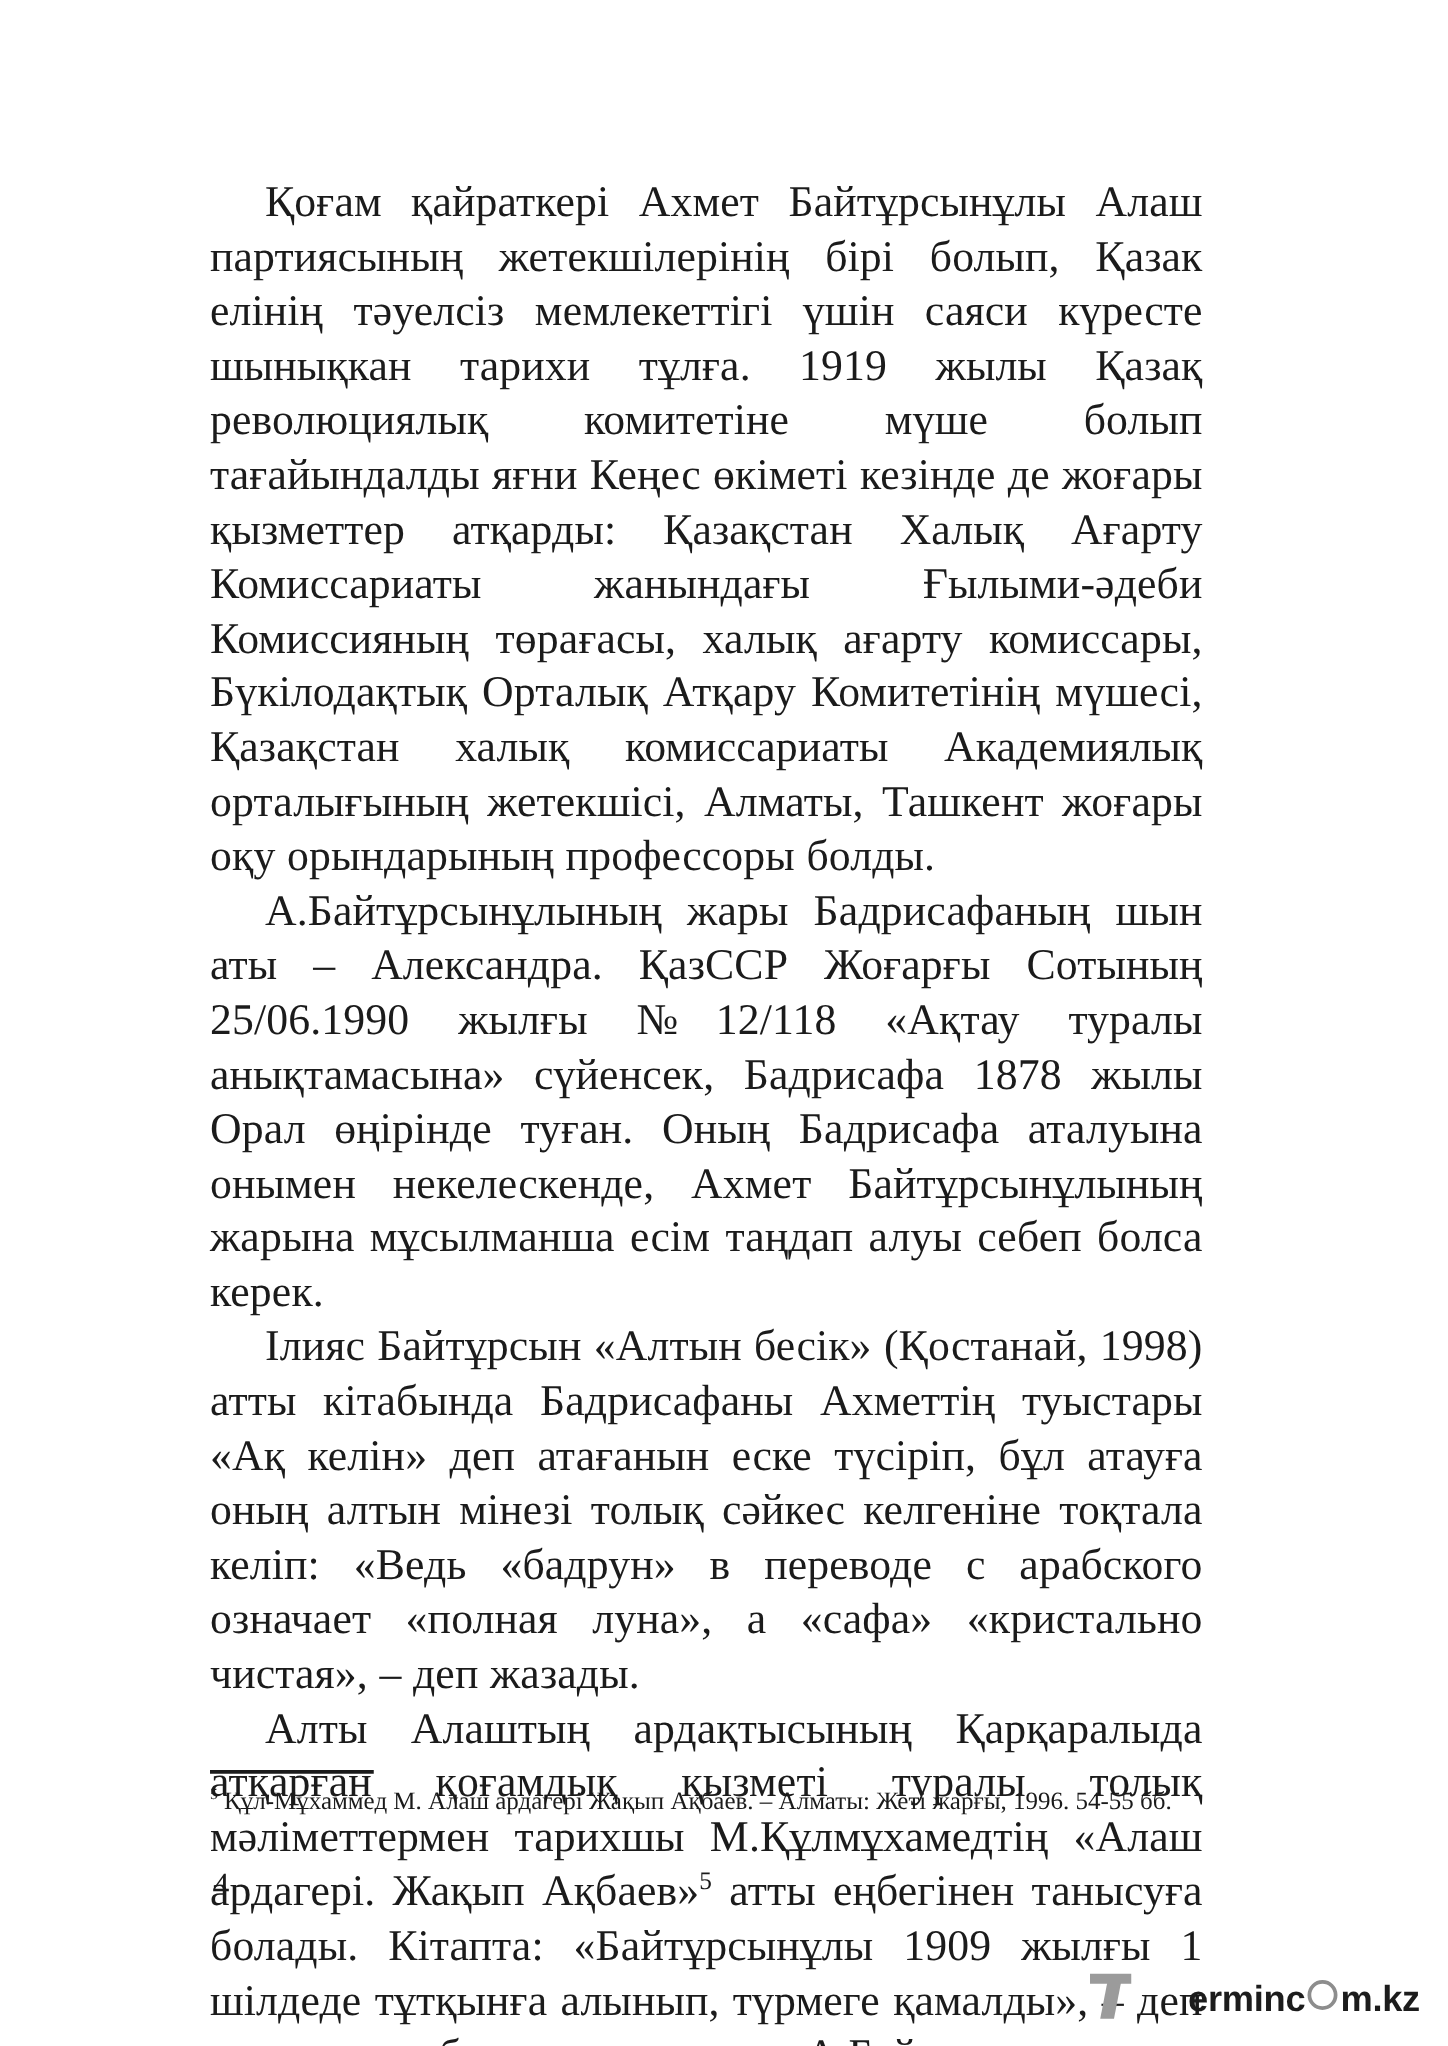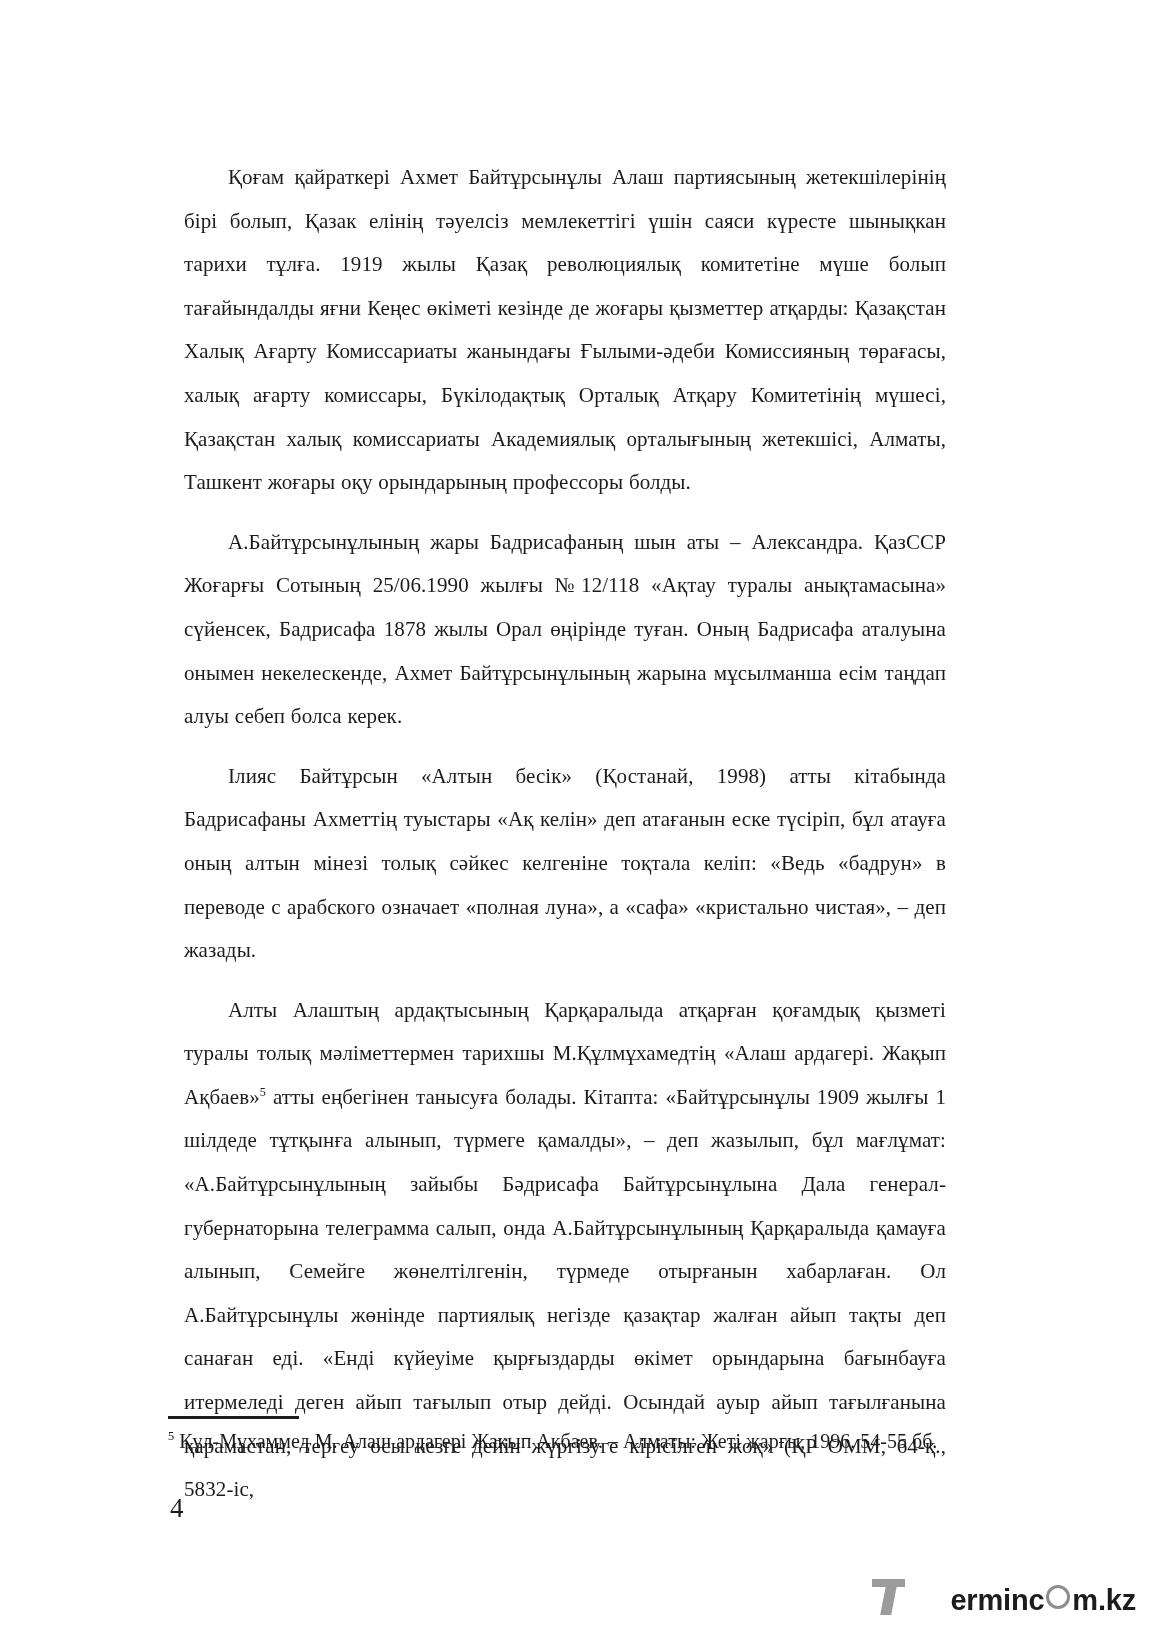--- a/index.html
+++ b/index.html
@@ -27,25 +27,25 @@
 
   
   .text-column {
     position: absolute;
     left: 168px;
     top: 140px;
     width: 794px;
   }
 
   p.body-par {
-    margin: 16px;
+    margin: 0;
     text-align: justify;
     text-justify: inter-word;
     text-indent: 44px;
-    font-size: 21px;
+    font-size: 35px;
     line-height: 43.6px;
     letter-spacing: 0.1px;
     word-spacing: 0.4px;
     hyphens: manual;
   }
 
   p.body-par:last-of-type {
     margin-bottom: 0;
   }
 

